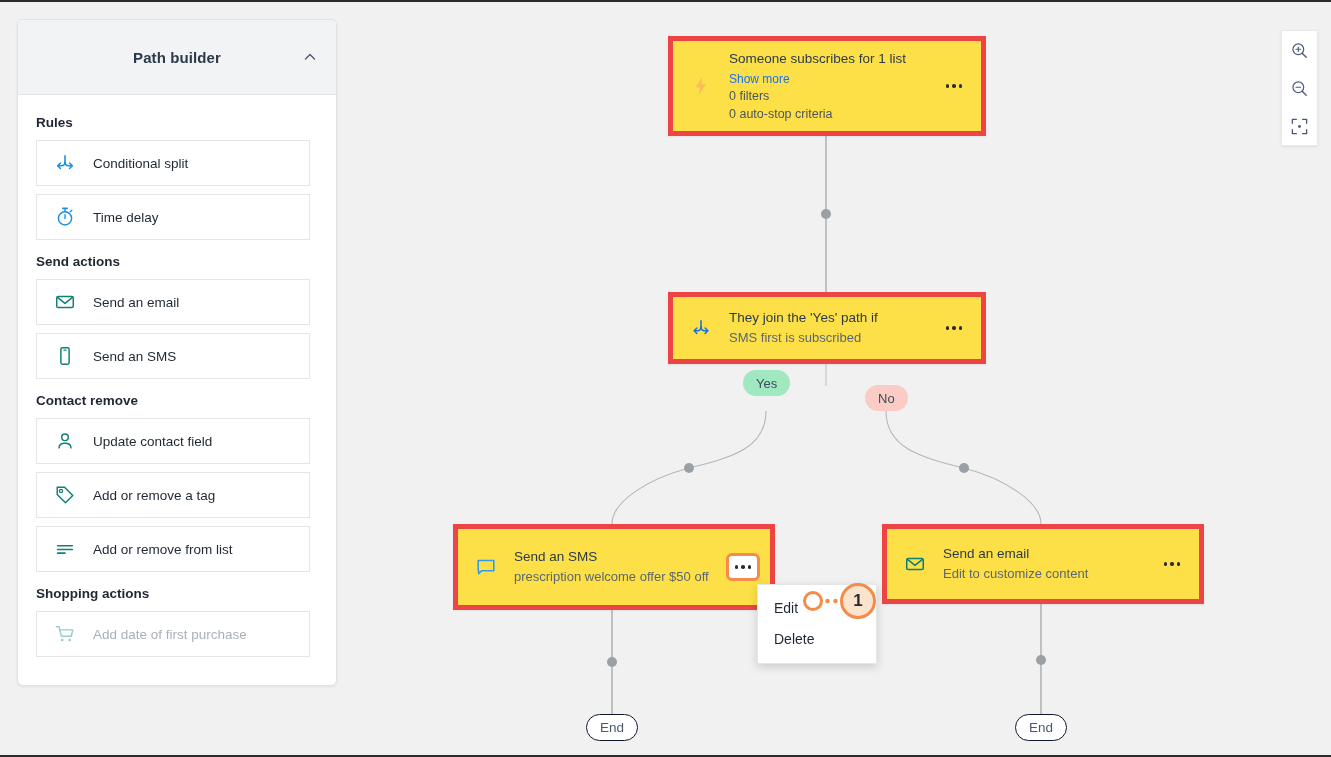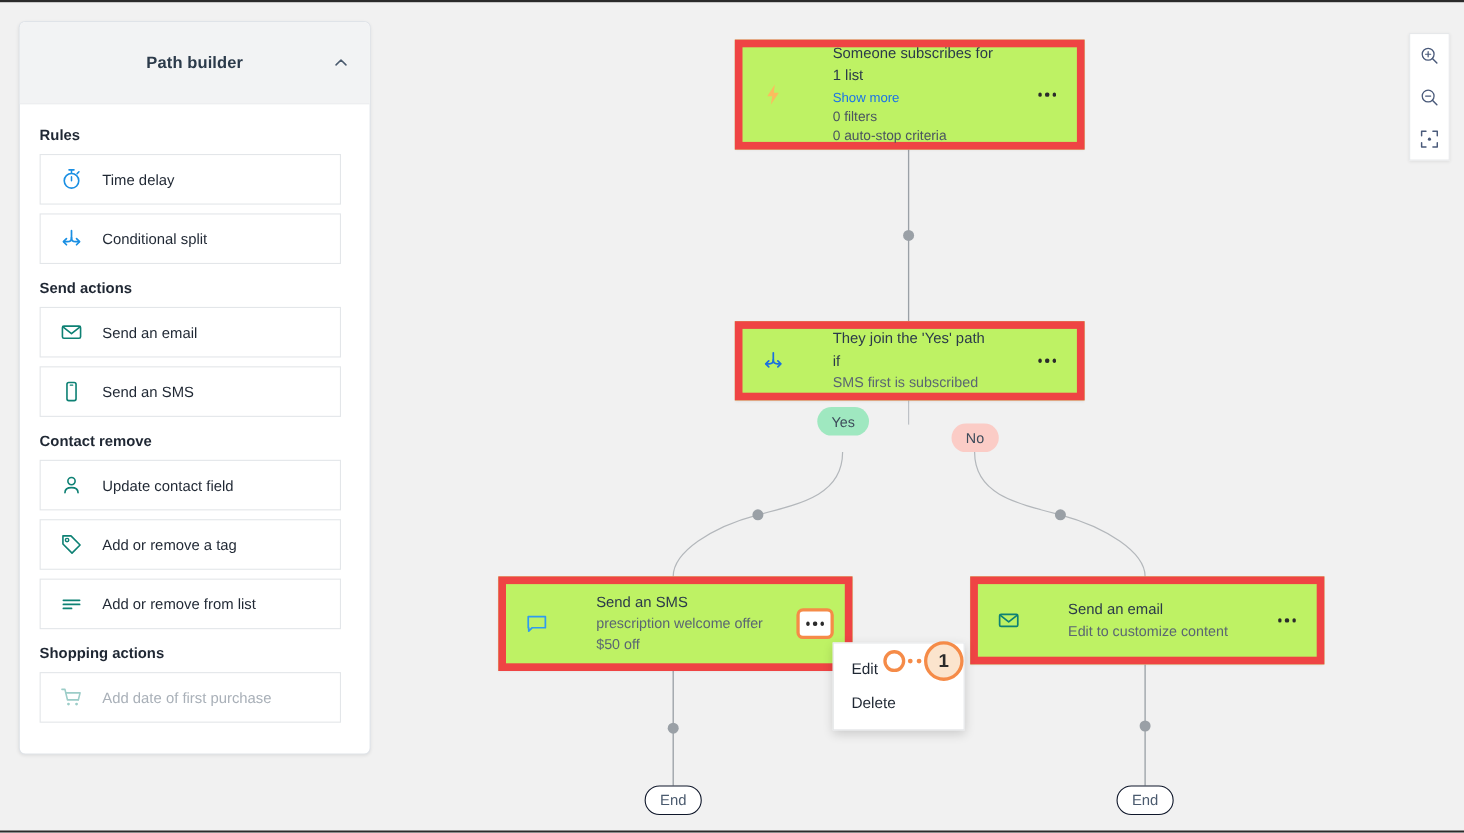--- a/index.html
+++ b/index.html
@@ -106,28 +106,27 @@
   }
   #edges {
     position: absolute;
     left: 0; top: 0;
     width: 994px; height: 757px;
     pointer-events: none;
   }
 
   .node {
     position: absolute;
-    background: #bef264;
-    border: 7px solid #ef4444;
+    background: #fde047;
+    border: 5px solid #ef4444;
     box-shadow: 0 1px 2px rgba(0,0,0,0.06);
     box-sizing: border-box;
     display: flex;
     align-items: center;
     cursor: pointer;
-    gap: 26px;
   }
   .node-icon {
     width: 56px;
     flex: 0 0 56px;
     display: flex;
     align-items: center;
     justify-content: center;
   }
   .node-body { flex: 1 1 auto; padding-right: 6px; }
   .node-title {
@@ -279,39 +278,39 @@
           <polyline points="3.5,10 8,5.5 12.5,10" fill="none" stroke="#4a5a6e" stroke-width="1.4" stroke-linecap="round" stroke-linejoin="round"></polyline>
         </svg>
       </div>
     </div>
     <div class="sidebar-body">
 
       <div class="group-title first">Rules</div>
       <div class="action-item">
         <div class="action-icon">
           <svg width="22" height="22" viewBox="0 0 24 24" aria-hidden="true">
+            <path d="M12 4 L12 11 Q12 15 8 15 L4.5 15" fill="none" stroke="#1a8fe3" stroke-width="1.7" stroke-linecap="round"></path>
+            <path d="M12 11 Q12 15 16 15 L19.5 15" fill="none" stroke="#1a8fe3" stroke-width="1.7" stroke-linecap="round"></path>
+            <polyline points="7,12 4,15 7,18" fill="none" stroke="#1a8fe3" stroke-width="1.7" stroke-linecap="round" stroke-linejoin="round"></polyline>
+            <polyline points="17,12 20,15 17,18" fill="none" stroke="#1a8fe3" stroke-width="1.7" stroke-linecap="round" stroke-linejoin="round"></polyline>
+          </svg>
+        </div>
+        <div class="action-label">Conditional split</div>
+      </div>
+      <div class="action-item">
+        <div class="action-icon">
+          <svg width="22" height="22" viewBox="0 0 24 24" aria-hidden="true">
             <circle cx="12" cy="13.5" r="7.2" fill="none" stroke="#1a8fe3" stroke-width="1.6"></circle>
             <line x1="9.6" y1="2.6" x2="14.4" y2="2.6" stroke="#1a8fe3" stroke-width="1.7" stroke-linecap="round"></line>
             <line x1="12" y1="2.8" x2="12" y2="6.2" stroke="#1a8fe3" stroke-width="1.5"></line>
             <line x1="12" y1="13.5" x2="12" y2="9.6" stroke="#1a8fe3" stroke-width="1.5" stroke-linecap="round"></line>
             <line x1="17.6" y1="6.4" x2="19.4" y2="4.6" stroke="#1a8fe3" stroke-width="1.5" stroke-linecap="round"></line>
           </svg>
         </div>
         <div class="action-label">Time delay</div>
-      </div>
-      <div class="action-item">
-        <div class="action-icon">
-          <svg width="22" height="22" viewBox="0 0 24 24" aria-hidden="true">
-            <path d="M12 4 L12 11 Q12 15 8 15 L4.5 15" fill="none" stroke="#1a8fe3" stroke-width="1.7" stroke-linecap="round"></path>
-            <path d="M12 11 Q12 15 16 15 L19.5 15" fill="none" stroke="#1a8fe3" stroke-width="1.7" stroke-linecap="round"></path>
-            <polyline points="7,12 4,15 7,18" fill="none" stroke="#1a8fe3" stroke-width="1.7" stroke-linecap="round" stroke-linejoin="round"></polyline>
-            <polyline points="17,12 20,15 17,18" fill="none" stroke="#1a8fe3" stroke-width="1.7" stroke-linecap="round" stroke-linejoin="round"></polyline>
-          </svg>
-        </div>
-        <div class="action-label">Conditional split</div>
       </div>
 
       <div class="group-title">Send actions</div>
       <div class="action-item">
         <div class="action-icon">
           <svg width="22" height="22" viewBox="0 0 24 24" aria-hidden="true">
             <rect x="3" y="6" width="18" height="12" rx="1.5" fill="none" stroke="#0e8174" stroke-width="1.6"></rect>
             <polyline points="3.8,7 12,13.5 20.2,7" fill="none" stroke="#0e8174" stroke-width="1.6" stroke-linecap="round" stroke-linejoin="round"></polyline>
           </svg>
         </div>

